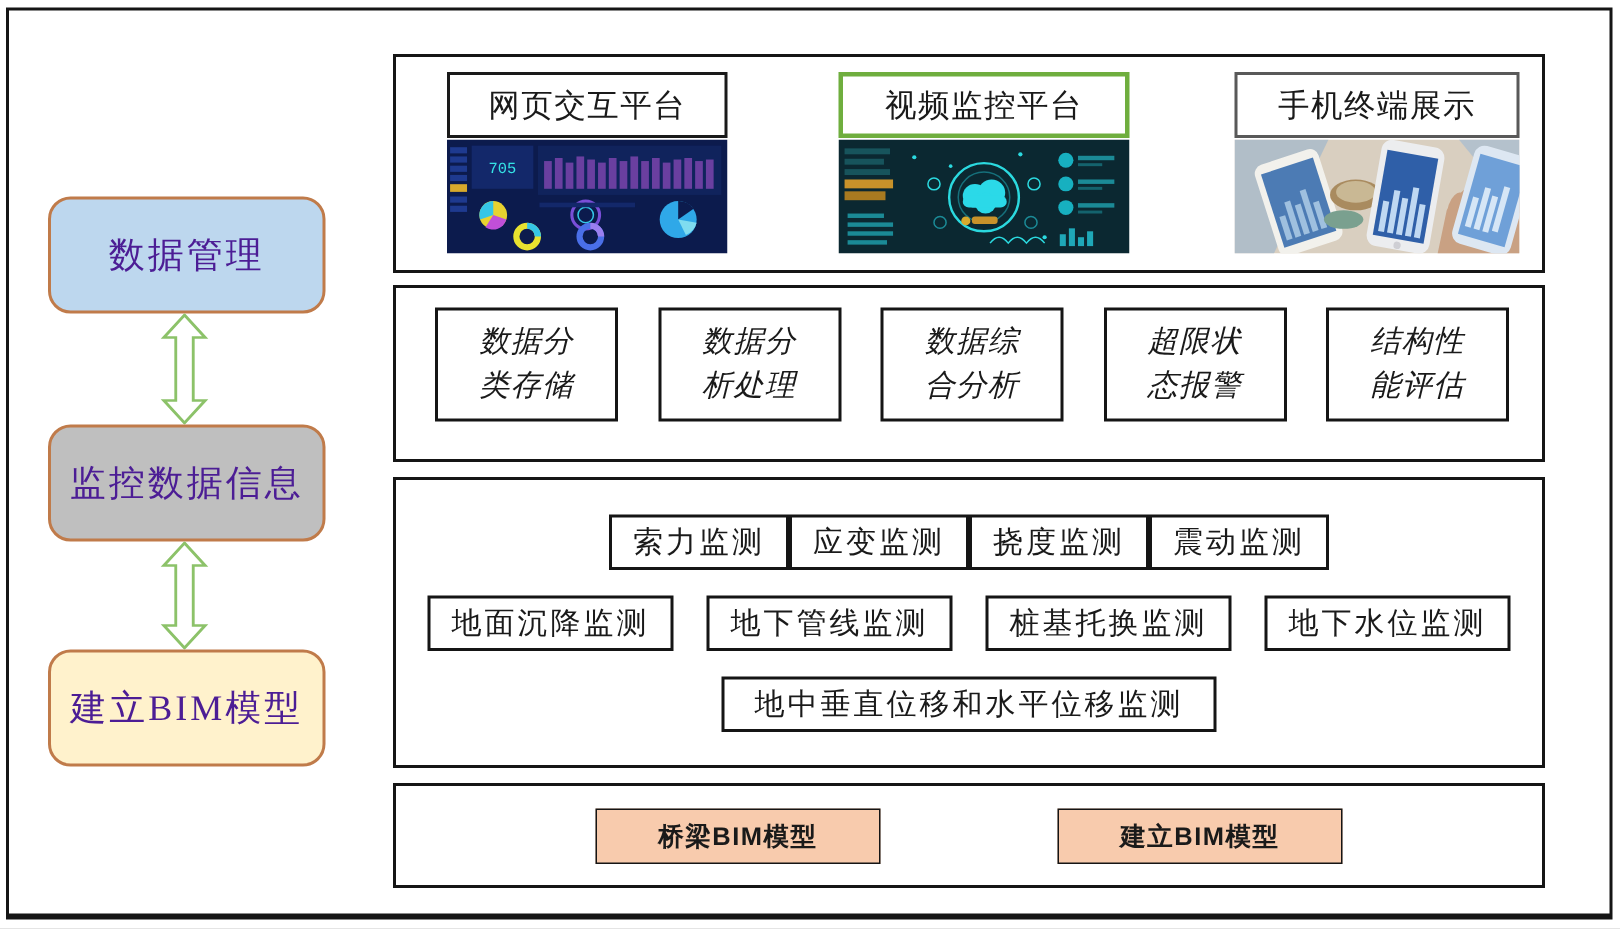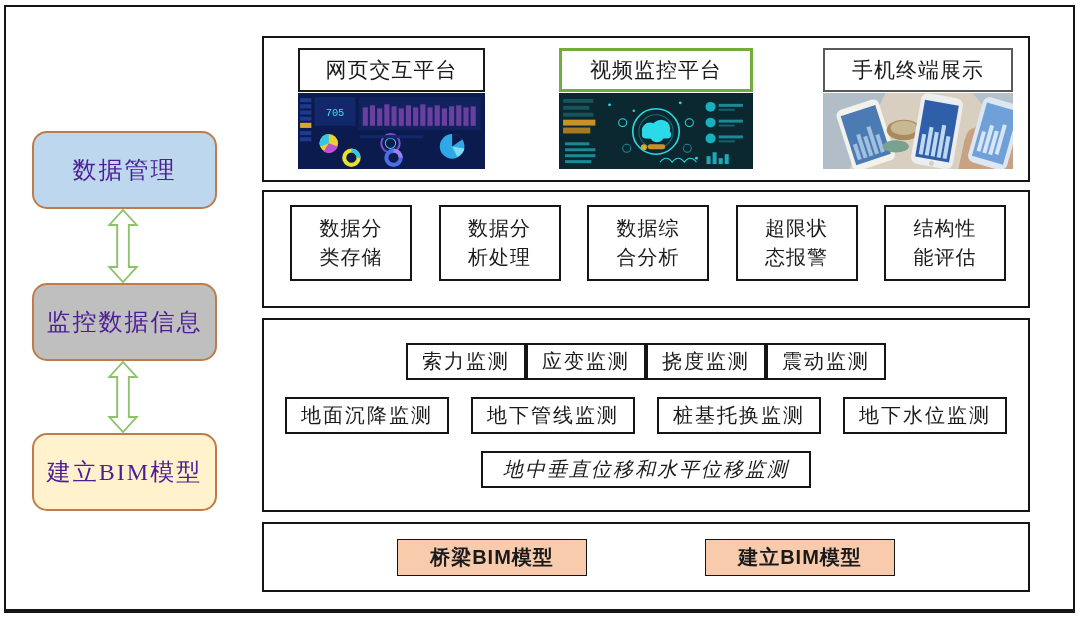--- a/index.html
+++ b/index.html
@@ -24,21 +24,21 @@
   .flow-node.n2{top:433px;text-align:center;}
   .flow-arrow{position:absolute;left:105px;width:36px;}
   .flow-arrow.a0{top:209px;height:74px;}
   .flow-arrow.a1{top:361px;height:72px;}
   
   .section{
     position:absolute;left:262px;width:768px;background:#fff;
     border:2px solid #151515;box-sizing:border-box;
   }
   .s1{top:36px;height:146px;}
-  .s2{top:190px;height:118px;display:flex;align-items:center;justify-content:space-between;padding:0 22px 12px 26px;}
+  .s2{top:190px;height:118px;display:flex;align-items:center;justify-content:space-between;padding:0 22px 12px 26px;font-style:italic;}
   .s3{top:318px;height:194px;display:flex;flex-direction:column;justify-content:center;gap:17px;}
   .s4{top:522px;height:70px;display:flex;align-items:center;justify-content:center;gap:118px;}
   
   .plat{position:absolute;top:10px;display:flex;flex-direction:column;}
   .plat.p0{left:34px;width:187px;}
   .plat.p1{left:295px;width:194px;}
   .plat.p2{left:559px;width:190px;}
   .plat-label{
     height:44px;background:#fff;border:2.5px solid #1a1a1a;box-sizing:border-box;
     display:flex;align-items:center;justify-content:center;
@@ -55,26 +55,26 @@
   
   .mon-row{display:flex;justify-content:center;}
   .mon-row.r1{}
   .mon-row.r2{gap:22px;}
   .mon-row.r3{gap:48px;}
   .mon-box{
     height:37px;border:2px solid #151515;box-sizing:border-box;
     display:flex;align-items:center;justify-content:center;
     font-size:20px;letter-spacing:2px;padding:0 14px;background:#fff;
   }
-  .mon-box.wide{padding:0 20px;font-style:italic;}
+  .mon-box.wide{padding:0 20px;}
   
   .bim-box{
     width:190px;height:37px;background:#F8CBAD;border:1.5px solid #151515;box-sizing:border-box;
     display:flex;align-items:center;justify-content:center;
-    font-size:20px;font-weight:600;letter-spacing:1px;
+    font-size:17px;font-weight:600;letter-spacing:1px;
   }
 </style>
 </head>
 <body>
 
 <div class="canvas">
   <div class="frame"></div>
 
   <div class="flow-node n0" style="background-color: rgb(189, 215, 238);">
     <span>数据管理</span>

